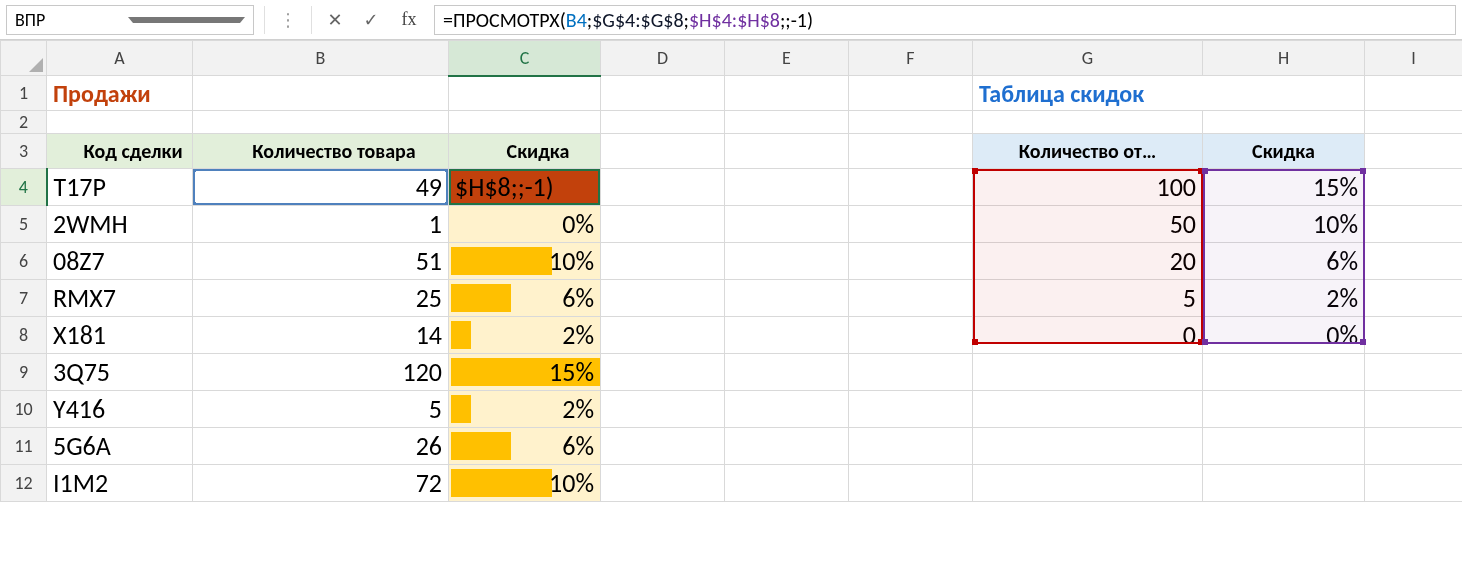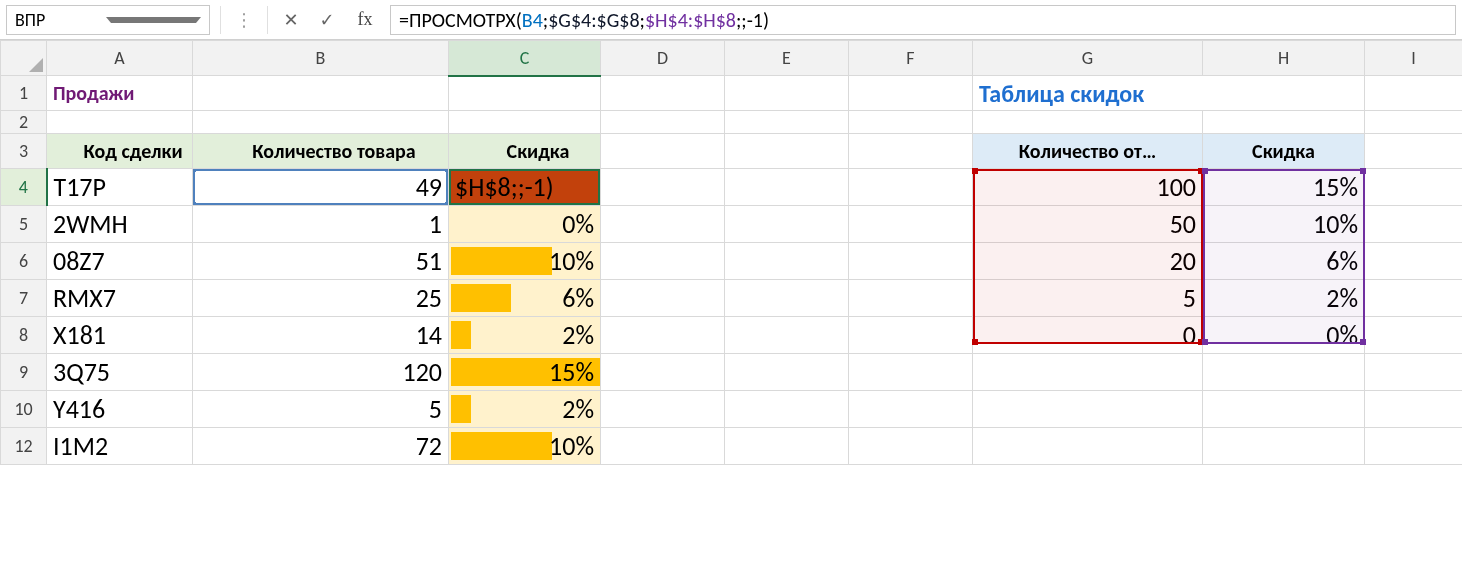--- a/index.html
+++ b/index.html
@@ -18,21 +18,21 @@
     align-items: center;
     height: 40px;
     border-bottom: 1px solid #d0d0d0;
     padding: 4px 6px;
     gap: 10px;
     background: #fff;
   }
   .name-box {
     display: flex;
     align-items: center;
-    width: 204px;
+    width: 248px;
     height: 30px;
     border: 1px solid #c8c8c8;
     background: #fff;
     padding: 0 8px;
     font-size: 18px;
   }
   .name-box span { flex: 1; }
   .name-box .dd {
     width: 0; height: 0;
     border-left: 5px solid transparent;
@@ -126,21 +126,21 @@
   th.col-hdr.sel { background:#d6e8d6; border-bottom:2px solid #217346; color:#217346; }
   th.row-hdr.sel-row { background:#e2efda; border-right:2px solid #217346; color:#217346;}
   
   tr.short td, tr.short th { height: 14px; }
 
   
   .cell { padding: 2px 6px; height: 100%; display: flex; align-items: center; font-size: 26px; }
   .cell.right { justify-content: flex-end; }
   .cell.center { justify-content: center; }
   .cell.bold { font-weight: bold; }
-  .cell.olive { color:#701a75; font-size:20px; font-weight:bold; }
+  .cell.olive { color:#c2410c; font-size:24px; font-weight:bold; }
   .cell.linkblue { color:#1f6fd0; font-size:24px; font-weight:bold; }
 
   
   .hdr-sales { background:#e2efda; font-weight:bold; font-size:20px;padding-left:33px; }
   .hdr-disc  { background:#ddebf7; font-weight:bold; font-size:20px; }
 
   
   td.disc-cell { background:#fff2cc; position: relative; }
   td.disc-cell .bar {
     position:absolute; left:2px; top:4px; bottom:4px;
@@ -436,20 +436,39 @@
             <div class="cell right">2%</div>
           </td>
           <td></td>
           <td></td>
           <td></td>
           <td></td>
           <td></td>
           <td></td>
         </tr>
         <tr>
+          <th class="row-hdr">11</th>
+          <td>
+            <div class="cell ">5G6A</div>
+          </td>
+          <td>
+            <div class="cell right">26</div>
+          </td>
+          <td class="disc-cell">
+            <div class="bar" style="width:40%"></div>
+            <div class="cell right">6%</div>
+          </td>
+          <td></td>
+          <td></td>
+          <td></td>
+          <td></td>
+          <td></td>
+          <td></td>
+        </tr>
+        <tr>
           <th class="row-hdr">12</th>
           <td>
             <div class="cell ">I1M2</div>
           </td>
           <td>
             <div class="cell right">72</div>
           </td>
           <td class="disc-cell">
             <div class="bar" style="width:67%"></div>
             <div class="cell right">10%</div>

